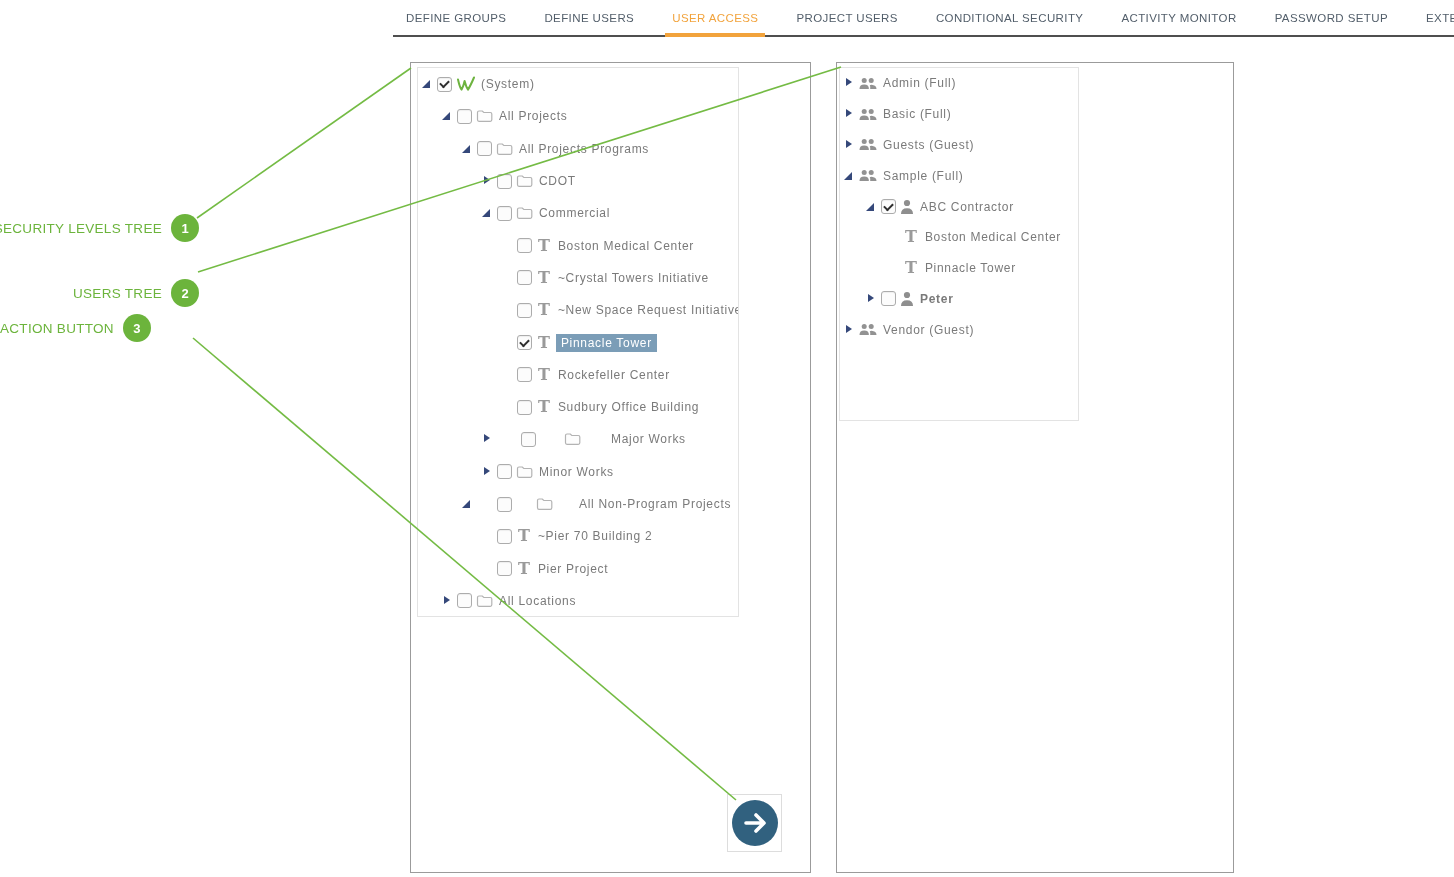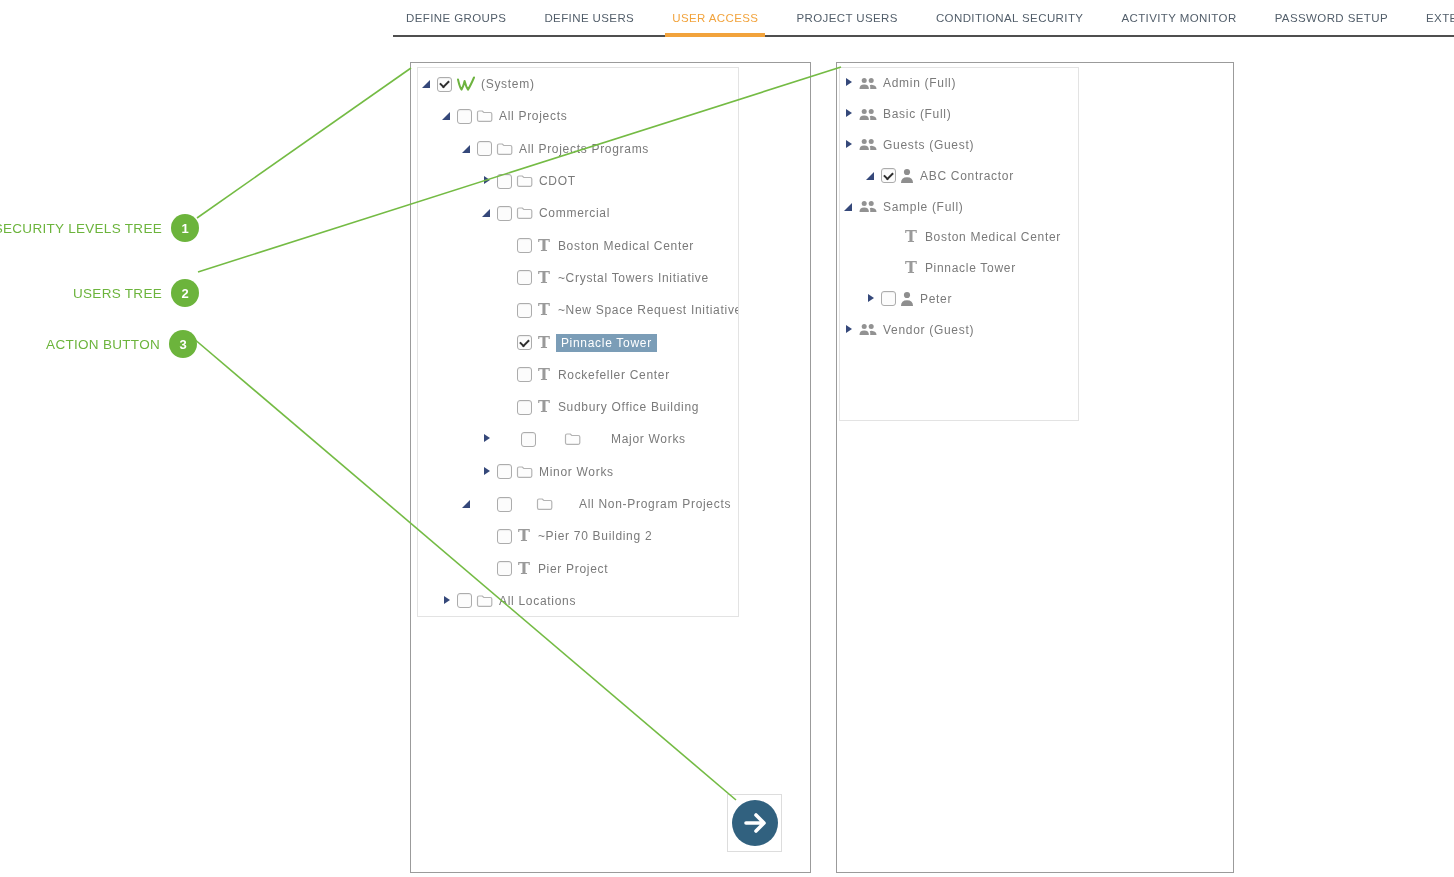--- a/index.html
+++ b/index.html
@@ -296,58 +296,58 @@
           <span class="node-icon">
             <svg width="18" height="13" viewBox="0 0 18 13">
               <circle cx="5.2" cy="3.4" r="2.5" fill="#929292"></circle>
               <circle cx="12.2" cy="3.4" r="2.5" fill="#929292"></circle>
               <path d="M0.5 12 Q0.5 7.6 5.2 7.6 Q9.9 7.6 9.9 12 Z" fill="#929292"></path>
               <path d="M10.8 8.2 Q12.2 7.4 13.6 8 Q17.5 8.6 17.5 12 L11.2 12 Q11.5 9.4 10.8 8.2 Z" fill="#929292"></path>
             </svg>
           </span>
           <span class="label">Guests (Guest)</span>
         </div>
+        <div class="tree-row" style="padding-left: 3px;">
+          <span class="toggle expanded"></span>
+          <span class="node-icon">
+            <svg width="18" height="13" viewBox="0 0 18 13">
+              <circle cx="5.2" cy="3.4" r="2.5" fill="#929292"></circle>
+              <circle cx="12.2" cy="3.4" r="2.5" fill="#929292"></circle>
+              <path d="M0.5 12 Q0.5 7.6 5.2 7.6 Q9.9 7.6 9.9 12 Z" fill="#929292"></path>
+              <path d="M10.8 8.2 Q12.2 7.4 13.6 8 Q17.5 8.6 17.5 12 L11.2 12 Q11.5 9.4 10.8 8.2 Z" fill="#929292"></path>
+            </svg>
+          </span>
+          <span class="label">Sample (Full)</span>
+        </div>
         <div class="tree-row" style="padding-left: 25px;">
           <span class="toggle expanded"></span>
           <span class="checkbox checked"></span>
           <span class="node-icon">
             <svg width="14" height="15" viewBox="0 0 14 15">
               <circle cx="7" cy="4" r="3.1" fill="#8e8e8e"></circle>
               <path d="M1 15 Q1 9.2 7 9.2 Q13 9.2 13 15 Z" fill="#8e8e8e"></path>
             </svg>
           </span>
           <span class="label">ABC Contractor</span>
         </div>
-        <div class="tree-row" style="padding-left: 3px;">
-          <span class="toggle expanded"></span>
-          <span class="node-icon">
-            <svg width="18" height="13" viewBox="0 0 18 13">
-              <circle cx="5.2" cy="3.4" r="2.5" fill="#929292"></circle>
-              <circle cx="12.2" cy="3.4" r="2.5" fill="#929292"></circle>
-              <path d="M0.5 12 Q0.5 7.6 5.2 7.6 Q9.9 7.6 9.9 12 Z" fill="#929292"></path>
-              <path d="M10.8 8.2 Q12.2 7.4 13.6 8 Q17.5 8.6 17.5 12 L11.2 12 Q11.5 9.4 10.8 8.2 Z" fill="#929292"></path>
-            </svg>
-          </span>
-          <span class="label">Sample (Full)</span>
-        </div>
         <div class="tree-row" style="padding-left: 47px;">
           <span class="toggle none"></span>
           <span class="node-icon">
             <span class="ticon">T</span>
           </span>
           <span class="label">Boston Medical Center</span>
         </div>
         <div class="tree-row" style="padding-left: 47px;">
           <span class="toggle none"></span>
           <span class="node-icon">
             <span class="ticon">T</span>
           </span>
           <span class="label">Pinnacle Tower</span>
         </div>
-        <div class="tree-row" style="padding-left: 25px;">
+        <div class="tree-row" style="padding-left: 25px; font-weight: bold;">
           <span class="toggle collapsed"></span>
           <span class="checkbox"></span>
           <span class="node-icon">
             <svg width="14" height="15" viewBox="0 0 14 15">
               <circle cx="7" cy="4" r="3.1" fill="#8e8e8e"></circle>
               <path d="M1 15 Q1 9.2 7 9.2 Q13 9.2 13 15 Z" fill="#8e8e8e"></path>
             </svg>
           </span>
           <span class="label">Peter</span>
         </div>
@@ -367,21 +367,21 @@
   </div>
 
   <div class="ann" style="left:0;top:214px;width:199px;justify-content:flex-end;">
     <span class="ann-label">SECURITY LEVELS TREE</span>
     <span class="ann-circle">1</span>
   </div>
   <div class="ann" style="left:0;top:279px;width:199px;justify-content:flex-end;">
     <span class="ann-label">USERS TREE</span>
     <span class="ann-circle">2</span>
   </div>
-  <div class="ann" style="left:0;top:330px;width:197px;justify-content:flex-end;">
+  <div class="ann" style="left:0;top:314px;width:197px;justify-content:flex-start;">
     <span class="ann-label">ACTION BUTTON</span>
     <span class="ann-circle">3</span>
   </div>
 
   <svg class="overlay" width="1454" height="877">
     <line x1="197" y1="218" x2="411" y2="68" stroke="#74bb44" stroke-width="1.6"></line>
     <line x1="198" y1="272" x2="841" y2="67" stroke="#74bb44" stroke-width="1.6"></line>
     <line x1="193" y1="338" x2="736" y2="800" stroke="#74bb44" stroke-width="1.6"></line>
   </svg>
 

